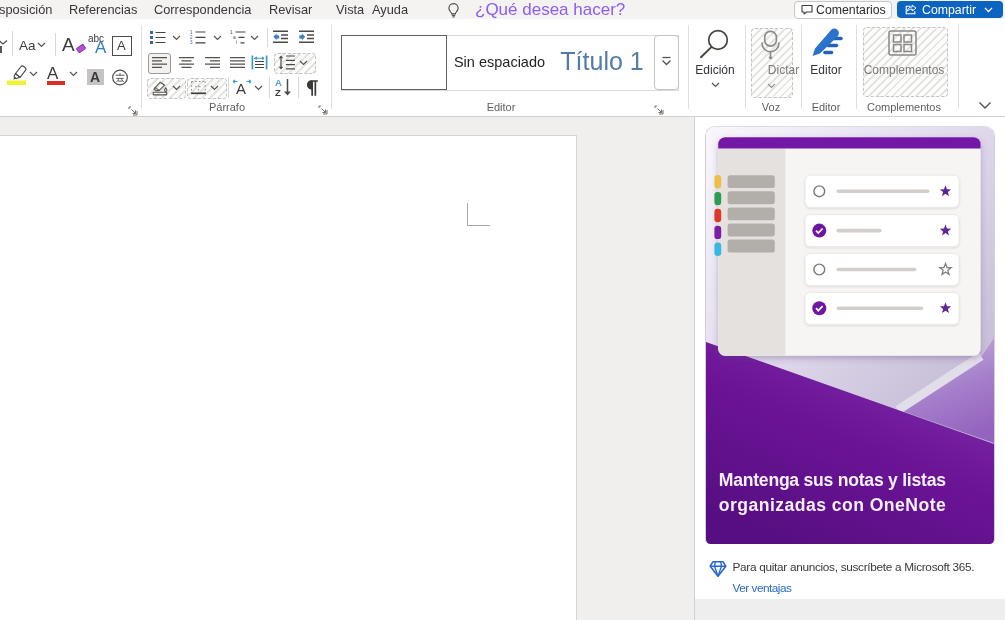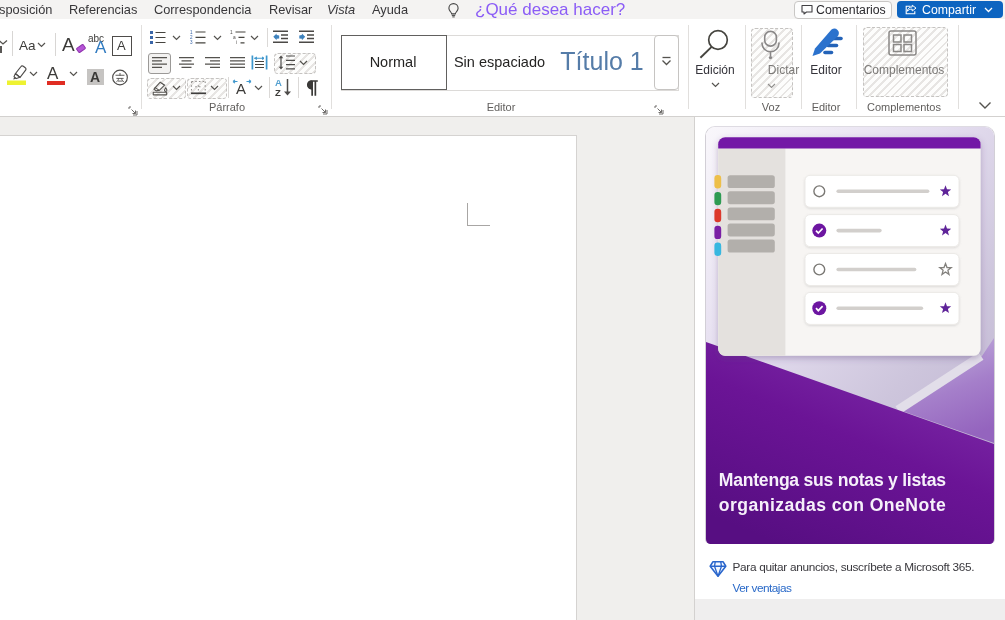--- a/index.html
+++ b/index.html
@@ -23,21 +23,21 @@
   
   #pane{left:694px;top:117px;width:311px;height:503px;background:#fff;border-left:1px solid #d3d1cf;}
 </style>
 </head>
 <body>
   <div class="abs" id="tabrow">
     <div class="tab" style="left:-13px;">Disposición</div>
     <div class="tab" style="left:69px;">Referencias</div>
     <div class="tab" style="left:154px;">Correspondencia</div>
     <div class="tab" style="left:269px;">Revisar</div>
-    <div class="tab" style="left:327px;font-style:italic;">Vista</div>
+    <div class="tab" style="left:336px;">Vista</div>
     <div class="tab" style="left:372px;">Ayuda</div>
     <svg class="abs" style="left:446px;top:2px;" width="15" height="16" viewBox="0 0 15 16">
       <path d="M7.5 1.6 a4.6 4.6 0 0 1 4.6 4.6 c0 1.9-1 2.9-1.8 3.8-.5.6-.9 1.2-1 1.9h-3.6c-.1-.7-.5-1.3-1-1.9C3.9 9.1 2.9 8.1 2.9 6.2A4.6 4.6 0 0 1 7.5 1.6z" fill="none" stroke="#444" stroke-width="1.1"></path>
       <path d="M5.8 13.4h3.4M6.3 14.9h2.4" stroke="#444" stroke-width="1" fill="none"></path>
     </svg>
     <div class="tab" style="left:475px;color:#8b5cf6;font-size:17px;">¿Qué desea hacer?</div>
 
     <div class="abs" style="left:794px;top:1px;width:96px;height:16px;border:1px solid #c9c7c5;border-radius:4px;background:#fdfdfd;"></div>
     <svg class="abs" style="left:801px;top:4px;" width="12" height="11" viewBox="0 0 12 11">
       <path d="M1 1.5h10v6.5h-5.5l-2.5 2v-2H1z" fill="none" stroke="#403f42" stroke-width="1.1" stroke-linejoin="round"></path>
@@ -227,21 +227,20 @@
       <path d="M6.8 2.2 H12.8 V3.8 H11.2 V17.8 H9.5 V3.8 H8 V17.8 H6.3 V11.4 a4.6 4.6 0 0 1 .5-9.2z" fill="#3a3937"></path>
       <path d="M6.8 2.6 a4.4 4.4 0 0 0 0 8.8" fill="#3a3937"></path>
     </svg>
     <div class="glabel" style="left:187px;width:80px;">Párrafo</div>
     <div class="launch" style="left:317px;top:83px;"><svg width="12" height="12" viewBox="0 0 12 12">
         <path d="M2 2h2M2 2v2M10 10H6M10 10V6M4.5 4.5l4 4M8.5 5.5v3h-3" fill="none" stroke="#6e6c6a" stroke-width="1"></path>
       </svg></div>
 
     <div class="abs" style="left:341px;top:15.5px;width:336px;height:54px;border:1px solid #dcdad8;background:#fff;"></div>
     <div class="abs" style="left:341px;top:15.5px;width:104px;height:53px;border:1px solid #61605e;background:#fff;box-shadow:inset 0 0 0 2px #fff;"></div>
-    <div class="abs" style="left:341px;top:15.5px;width:104px;height:54px;font-size:14.5px;color:#252423;text-align:center;line-height:55px;">Normal</div>
     <div class="abs" style="left:446px;top:15.5px;width:107px;height:54px;font-size:14.5px;color:#252423;text-align:center;line-height:55px;">Sin espaciado</div>
     <div class="abs" style="left:551px;top:15.5px;width:102px;height:54px;font-size:25px;color:#557ca8;text-align:center;line-height:52px;font-weight:300;">Título 1</div>
     <div class="abs" style="left:654px;top:15.5px;width:23px;height:53px;border:1px solid #c6c4c2;border-radius:4px;background:#fff;"></div>
     <svg class="abs" style="left:661px;top:37px;" width="11" height="10" viewBox="0 0 11 10">
       <path d="M1.5 1.5h8" stroke="#55534f" stroke-width="1.3"></path>
       <path d="M1.5 4.5 5.5 8.5 9.5 4.5" fill="none" stroke="#55534f" stroke-width="1.3"></path>
     </svg>
     <div class="glabel" style="left:461px;width:80px;">Editor</div>
     <div class="launch" style="left:653px;top:83px;"><svg width="12" height="12" viewBox="0 0 12 12">
         <path d="M2 2h2M2 2v2M10 10H6M10 10V6M4.5 4.5l4 4M8.5 5.5v3h-3" fill="none" stroke="#6e6c6a" stroke-width="1"></path>

